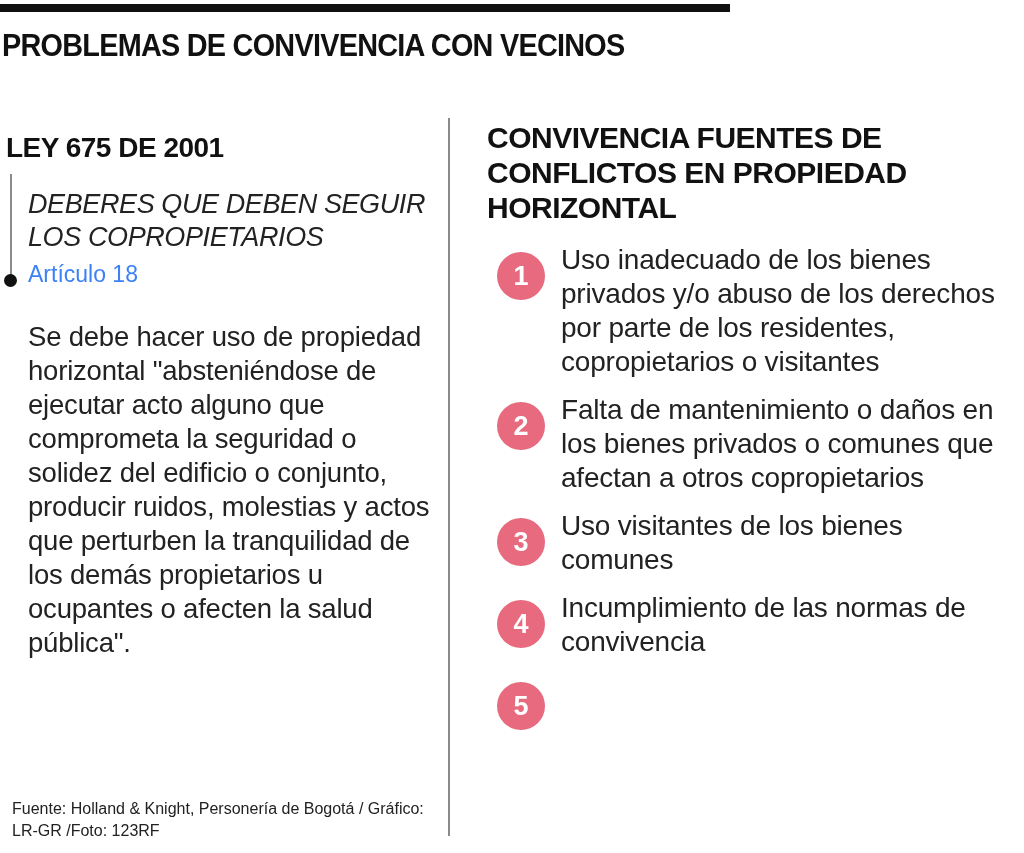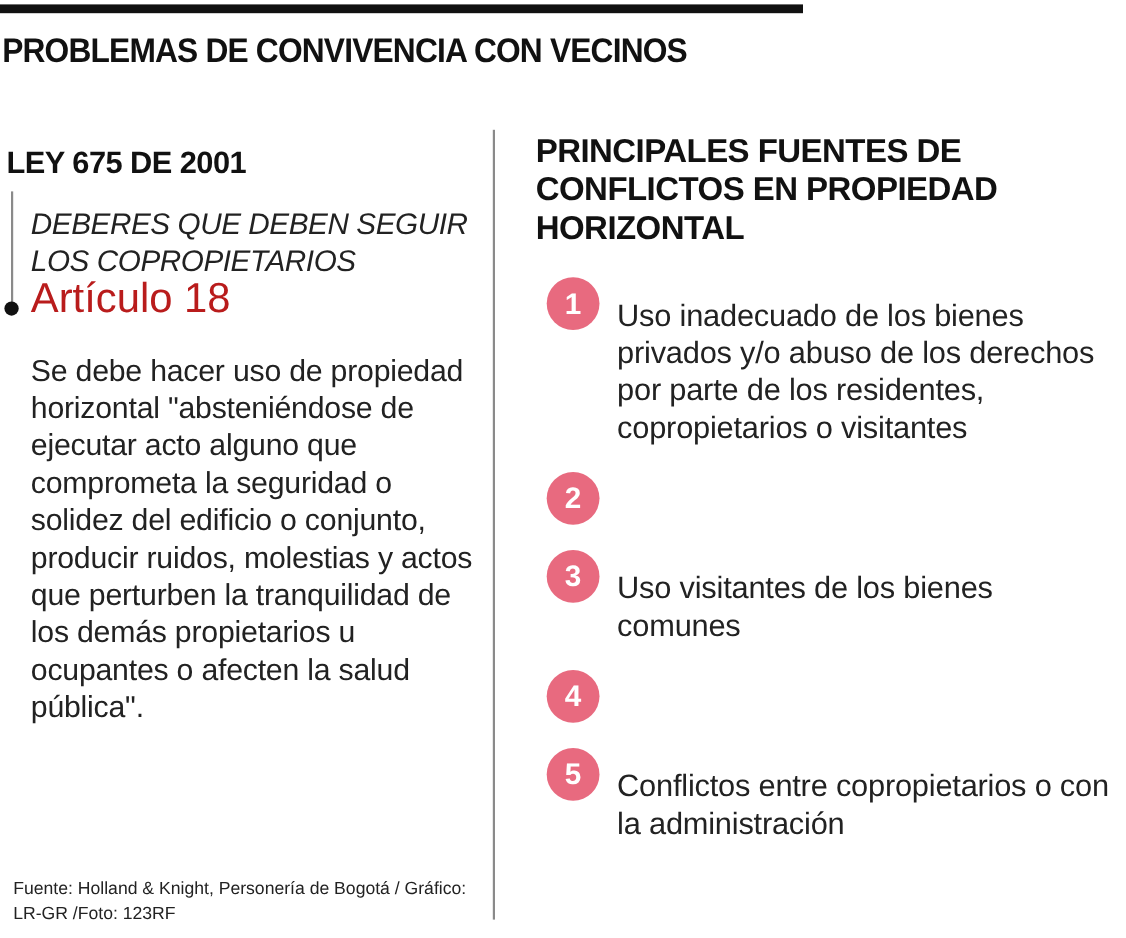--- a/index.html
+++ b/index.html
@@ -10,67 +10,68 @@
                   letter-spacing: -0.8px; color: #111; transform: scaleX(0.93); transform-origin: left; white-space: nowrap; }
     .divider { position: absolute; left: 448px; top: 118px; width: 2px; height: 718px; background: #8a8a8a; }
 
     
     .law-title { position: absolute; left: 6px; top: 132px; font-size: 28px; font-weight: bold; color: #111;
                  letter-spacing: -0.5px; white-space: nowrap; text-align: center; }
     .timeline-line { position: absolute; left: 10px; top: 174px; width: 2px; height: 106px; background: #8a8a8a; }
     .timeline-dot { position: absolute; left: 4px; top: 274px; width: 13px; height: 13px; border-radius: 50%; background: #111; }
     .duties-title { position: absolute; left: 28px; top: 188px; font-size: 27px; font-weight: 300; color: #222;
                     line-height: 33px; letter-spacing: -0.4px; width: 420px; font-style: italic; }
-    .article-title { position: absolute; left: 28px; top: 251px; font-size: 38px; color: #b91c1c; white-space: nowrap; }
+    .article-title { position: absolute; left: 28px; top: 261px; font-size: 23px; color: #3b82f6; white-space: nowrap; }
     .article-body { position: absolute; left: 28px; top: 308px; font-size: 27.5px; color: #222; line-height: 34px;
                     width: 410px; letter-spacing: -0.2px; margin-top: 12px; }
     .source { position: absolute; left: 12px; top: 798px; font-size: 16px; color: #222; line-height: 22px; width: 440px; }
 
     
     .conflicts-title { position: absolute; left: 487px; top: 120px; font-size: 30px; font-weight: bold; color: #111;
                        line-height: 35px; letter-spacing: -0.5px; width: 470px; }
     .conflict-list { position: absolute; left: 497px; top: 243px; width: 527px; margin: 0; padding: 0; list-style: none; }
     .conflict-item { display: flex; align-items: flex-start; margin-bottom: 14px; }
     .badge { flex: 0 0 auto; width: 48px; height: 48px; border-radius: 50%; background: #e86a7f; color: #fff;
              font-weight: bold; font-size: 27px; display: flex; align-items: center; justify-content: center;
              margin-top: 9px; margin-right: 16px; }
-    .conflict-text { font-size: 28px; line-height: 34px; color: #222; letter-spacing: -0.2px; width: 460px; margin-top: 27px; }
+    .conflict-text { font-size: 28px; line-height: 34px; color: #222; letter-spacing: -0.2px; width: 460px; }
   </style>
 </head>
 <body>
 
 <div class="top-rule"></div>
 <div class="main-title">PROBLEMAS DE CONVIVENCIA CON VECINOS</div>
 <div class="divider"></div>
 
 <section>
   <div class="law-title">LEY 675 DE 2001</div>
   <div class="timeline-line"></div>
   <div class="timeline-dot"></div>
   <div class="duties-title">DEBERES QUE DEBEN SEGUIR LOS COPROPIETARIOS</div>
   <div class="article-title">Artículo 18</div>
   <div class="article-body">Se debe hacer uso de propiedad horizontal "absteniéndose de ejecutar acto alguno que comprometa la seguridad o solidez del edificio o conjunto, producir ruidos, molestias y actos que perturben la tranquilidad de los demás propietarios u ocupantes o afecten la salud pública".</div>
   <div class="source">Fuente: Holland &amp; Knight, Personería de Bogotá / Gráfico: LR-GR /Foto: 123RF</div>
 </section>
 
 <section>
-  <div class="conflicts-title">PRINCIPALES FUENTES DE CONFLICTOS EN PROPIEDAD HORIZONTAL</div>
+  <div class="conflicts-title">CONVIVENCIA FUENTES DE CONFLICTOS EN PROPIEDAD HORIZONTAL</div>
   <ul class="conflict-list">
     <li class="conflict-item">
       <span class="badge">1</span>
       <span class="conflict-text">Uso inadecuado de los bienes privados y/o abuso de los derechos por parte de los residentes, copropietarios o visitantes</span>
     </li>
     <li class="conflict-item">
       <span class="badge">2</span>
+      <span class="conflict-text">Falta de mantenimiento o daños en los bienes privados o comunes que afectan a otros copropietarios</span>
     </li>
     <li class="conflict-item">
       <span class="badge">3</span>
       <span class="conflict-text">Uso visitantes de los bienes comunes</span>
     </li>
     <li class="conflict-item">
       <span class="badge">4</span>
+      <span class="conflict-text">Incumplimiento de las normas de convivencia</span>
     </li>
     <li class="conflict-item">
       <span class="badge">5</span>
-      <span class="conflict-text">Conflictos entre copropietarios o con la administración</span>
     </li>
   </ul>
 </section>
 
 </body></html>

